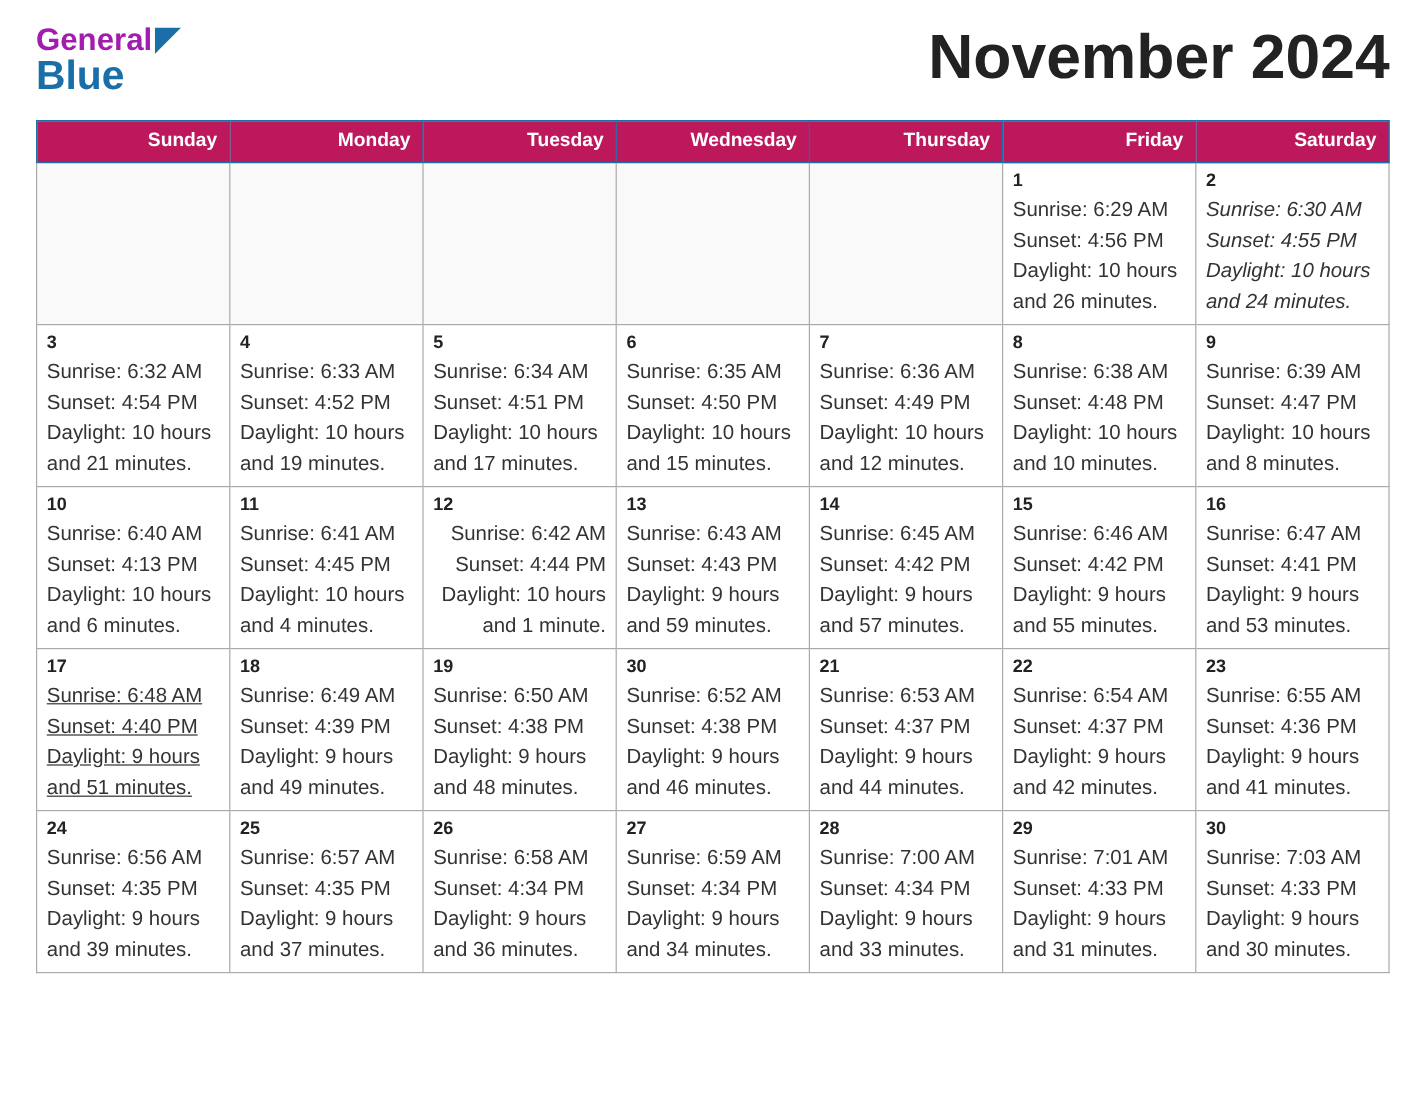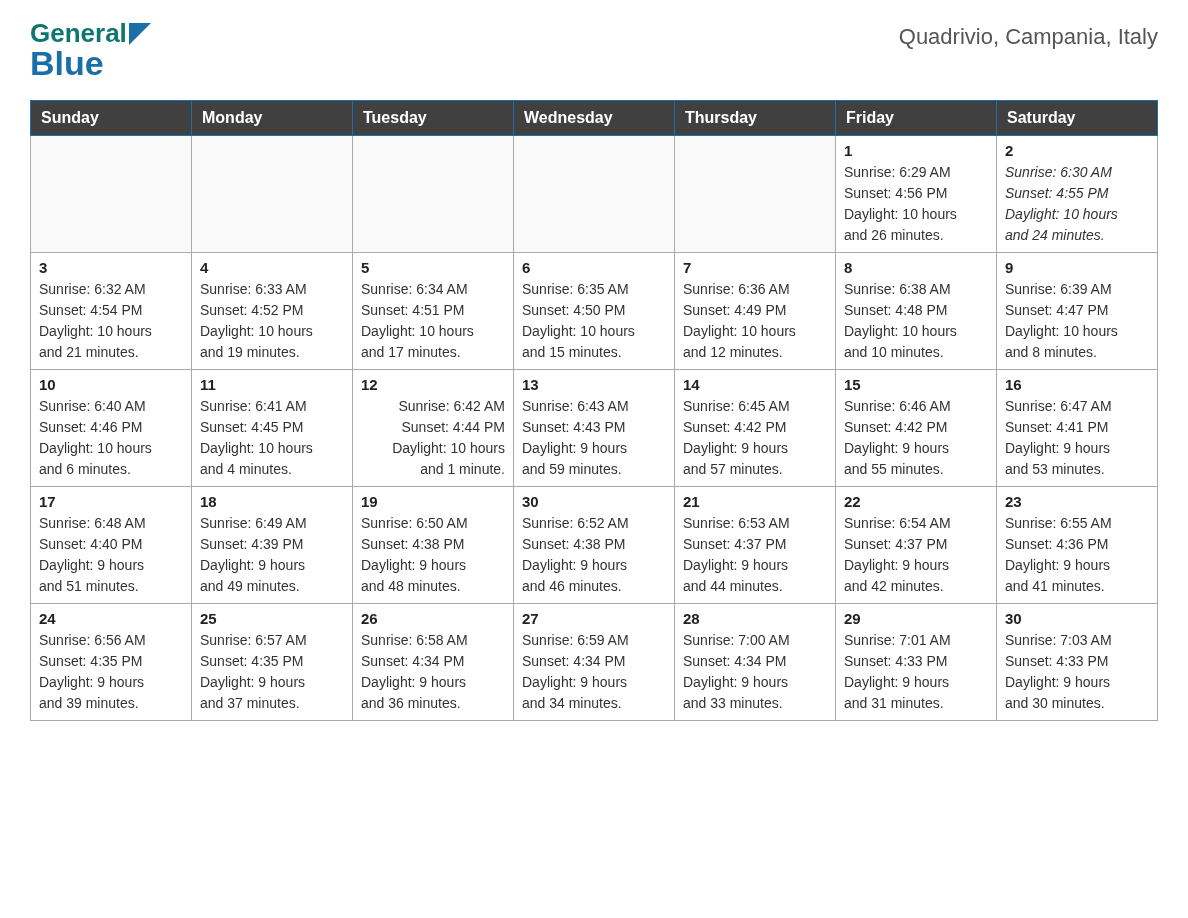--- a/index.html
+++ b/index.html
@@ -17,21 +17,21 @@
       margin-bottom: 20px;
     }
     .logo {
       display: flex;
       flex-direction: column;
       align-items: flex-start;
     }
     .logo-general {
       font-size: 26px;
       font-weight: bold;
-      color: #0f766e;
+      color: #a21caf;
       line-height: 1;
     }
     .logo-blue {
       font-size: 34px;
       font-weight: bold;
       color: #1a6fa8;
       line-height: 1;
     }
     .logo-line {
       display: flex;
@@ -49,46 +49,46 @@
     .location {
       font-size: 22px;
       color: #555;
       margin-top: 4px;
     }
     .calendar {
       width: 100%;
       border-collapse: collapse;
     }
     .calendar th {
-      background: #404040;
+      background: #be185d;
       color: #fff;
       font-size: 16px;
       font-weight: bold;
       padding: 8px 10px;
-      text-align: left;
+      text-align: right;
       border: 1px solid #1a6fa8;
     }
     .calendar td {
       border: 1px solid #aaa;
       vertical-align: top;
       padding: 6px 8px;
       width: calc(100% / 7);
       font-size: 13px;
       color: #333;
       min-height: 90px;
     }
     .day-num {
       font-size: 15px;
       font-weight: bold;
       color: #222;
       display: block;
       margin-bottom: 3px;
     }
     .day-info {
-      font-size: 14px;
+      font-size: 17px;
       color: #333;
       line-height: 1.5;
     }
     .empty-cell {
       background: #f9f9f9;
     }
     tr.week-row td {
       height: 105px;
     }
   </style>
@@ -101,21 +101,21 @@
       <span class="logo-general">General</span>
       <svg width="22" height="22" viewBox="0 0 22 22" style="margin-left:2px;margin-top:2px;">
         <polygon points="0,0 22,0 0,22" fill="#1a6fa8"></polygon>
       </svg>
     </div>
     <div class="logo-line">
       <span class="logo-blue">Blue</span>
     </div>
   </div>
   <div class="header-right">
-    <div class="location">Quadrivio, Campania, Italy</div>
+    <div class="month-title">November 2024</div>
   </div>
 </div>
 
 <table class="calendar">
   <thead>
     <tr>
     <th>Sunday</th>
         <th>Monday</th>
         <th>Tuesday</th>
         <th>Wednesday</th>
@@ -194,21 +194,21 @@
           <div class="day-info" style="white-space: pre-line;">Sunrise: 6:39 AM
 Sunset: 4:47 PM
 Daylight: 10 hours
 and 8 minutes.</div>
         </td>
       </tr>
       <tr class="week-row">
         <td>
           <span class="day-num">10</span>
           <div class="day-info" style="white-space: pre-line;">Sunrise: 6:40 AM
-Sunset: 4:46 PM
+Sunset: 4:13 PM
 Daylight: 10 hours
 and 6 minutes.</div>
         </td>
         <td>
           <span class="day-num">11</span>
           <div class="day-info" style="white-space: pre-line;">Sunrise: 6:41 AM
 Sunset: 4:45 PM
 Daylight: 10 hours
 and 4 minutes.</div>
         </td>
@@ -244,21 +244,21 @@
           <span class="day-num">16</span>
           <div class="day-info" style="white-space: pre-line;">Sunrise: 6:47 AM
 Sunset: 4:41 PM
 Daylight: 9 hours
 and 53 minutes.</div>
         </td>
       </tr>
       <tr class="week-row">
         <td>
           <span class="day-num">17</span>
-          <div class="day-info" style="white-space: pre-line;">Sunrise: 6:48 AM
+          <div class="day-info" style="white-space: pre-line; text-decoration: underline;">Sunrise: 6:48 AM
 Sunset: 4:40 PM
 Daylight: 9 hours
 and 51 minutes.</div>
         </td>
         <td>
           <span class="day-num">18</span>
           <div class="day-info" style="white-space: pre-line;">Sunrise: 6:49 AM
 Sunset: 4:39 PM
 Daylight: 9 hours
 and 49 minutes.</div>

